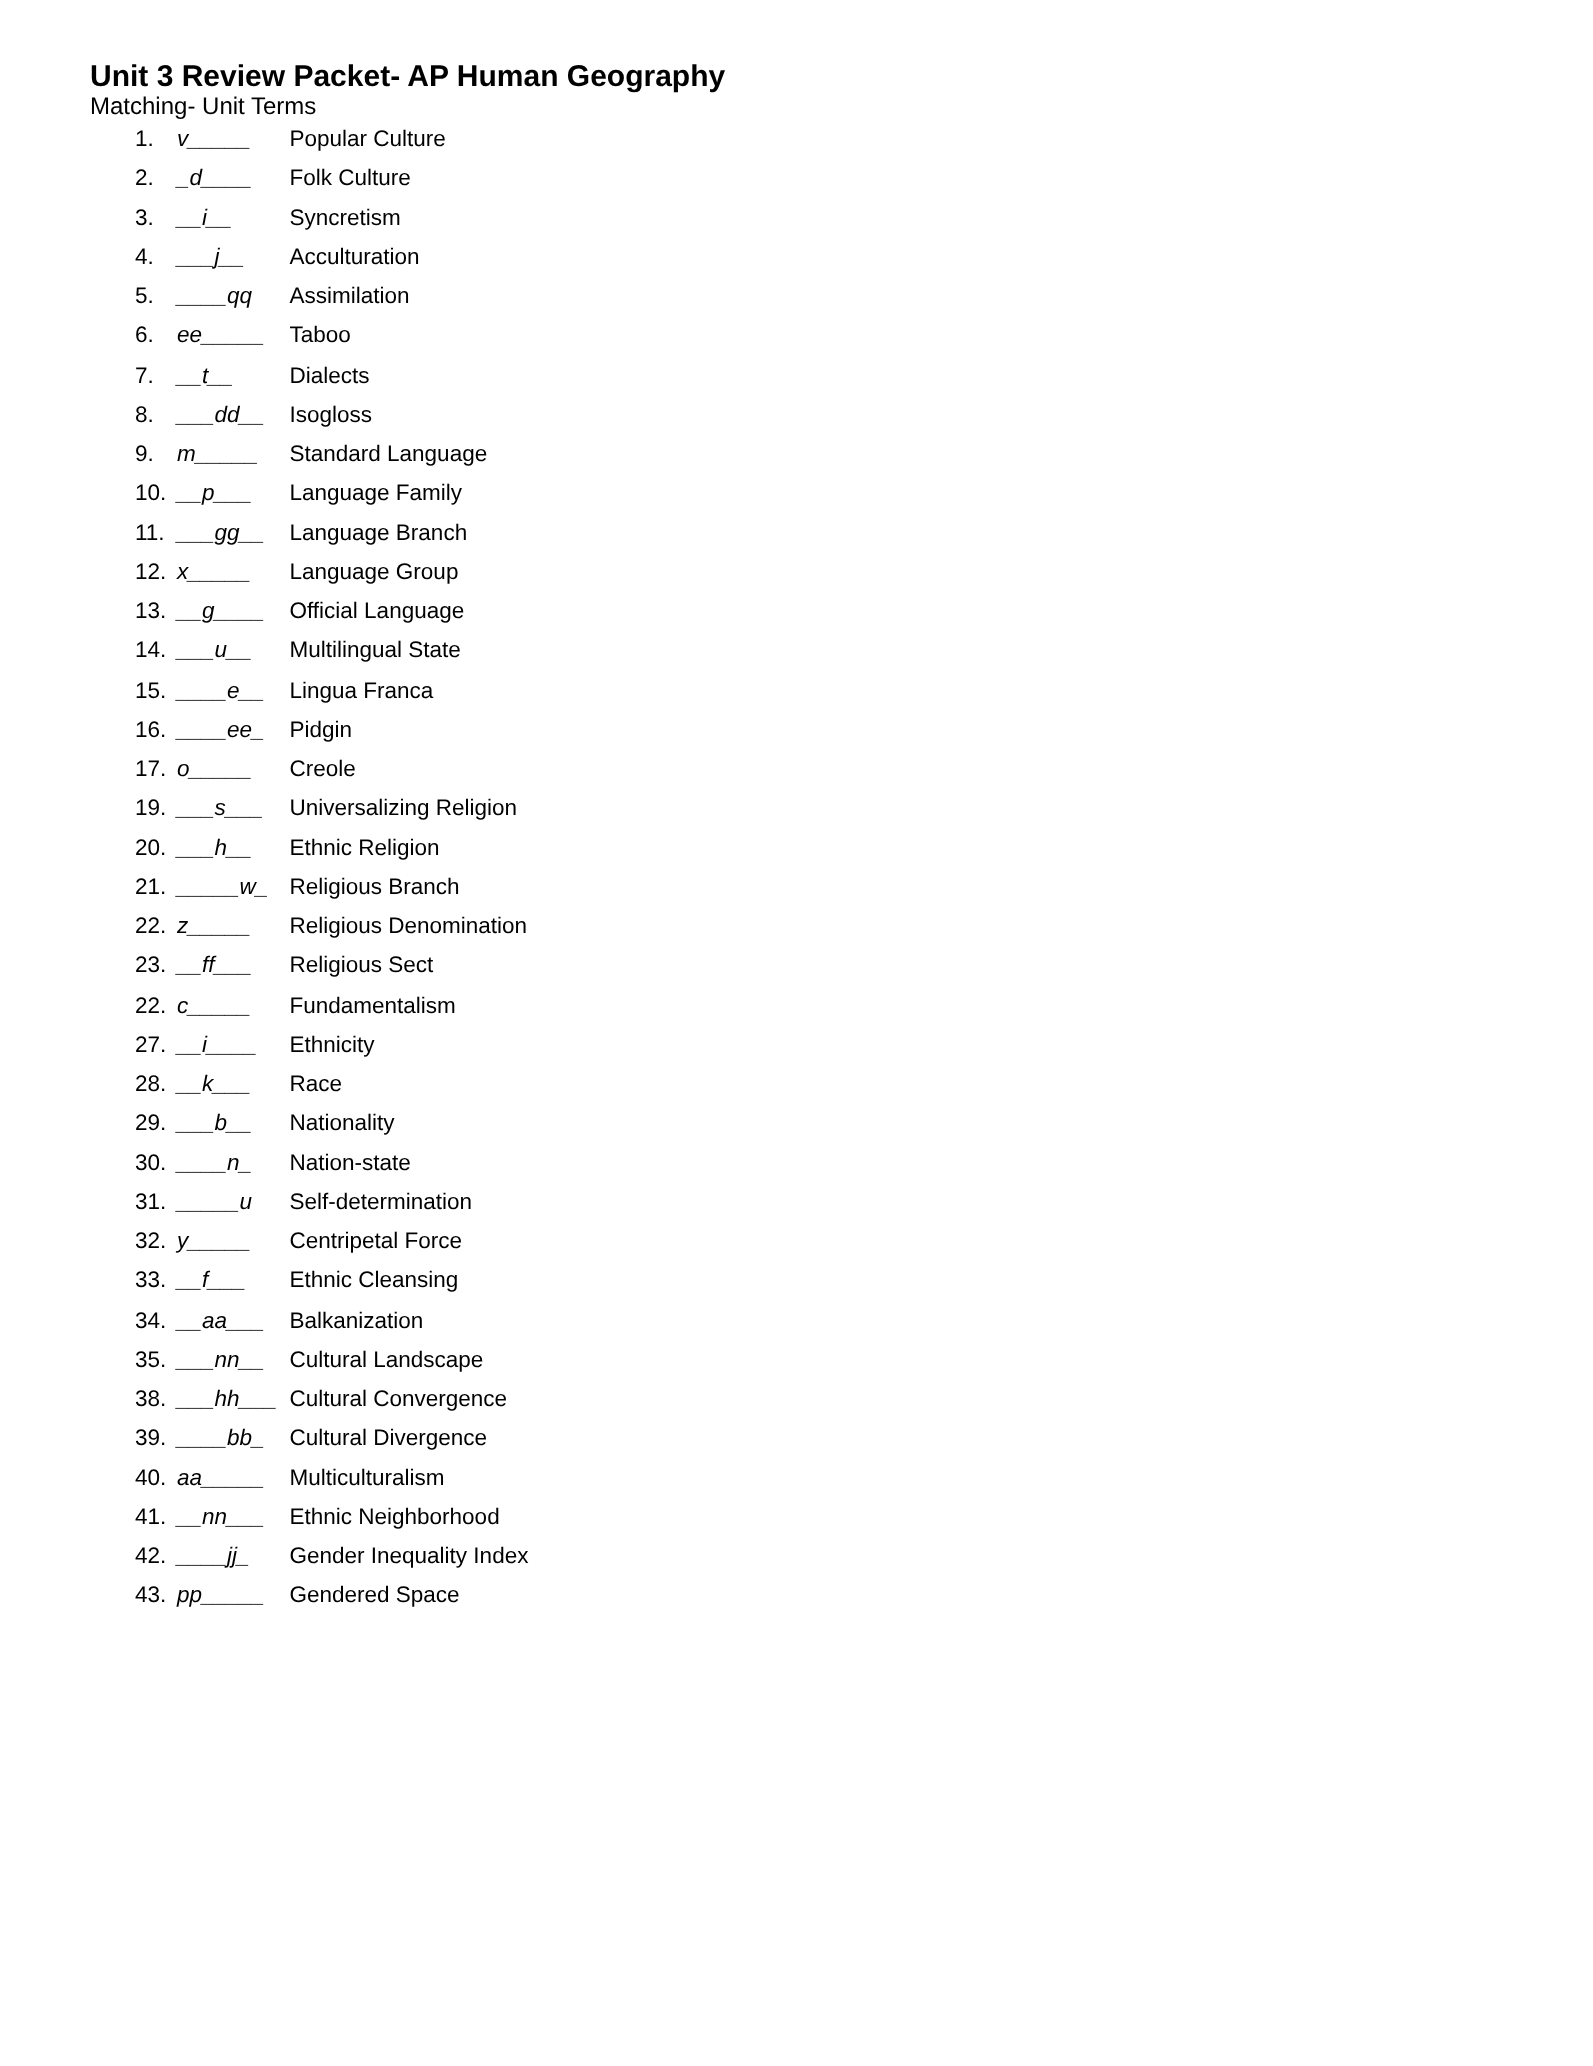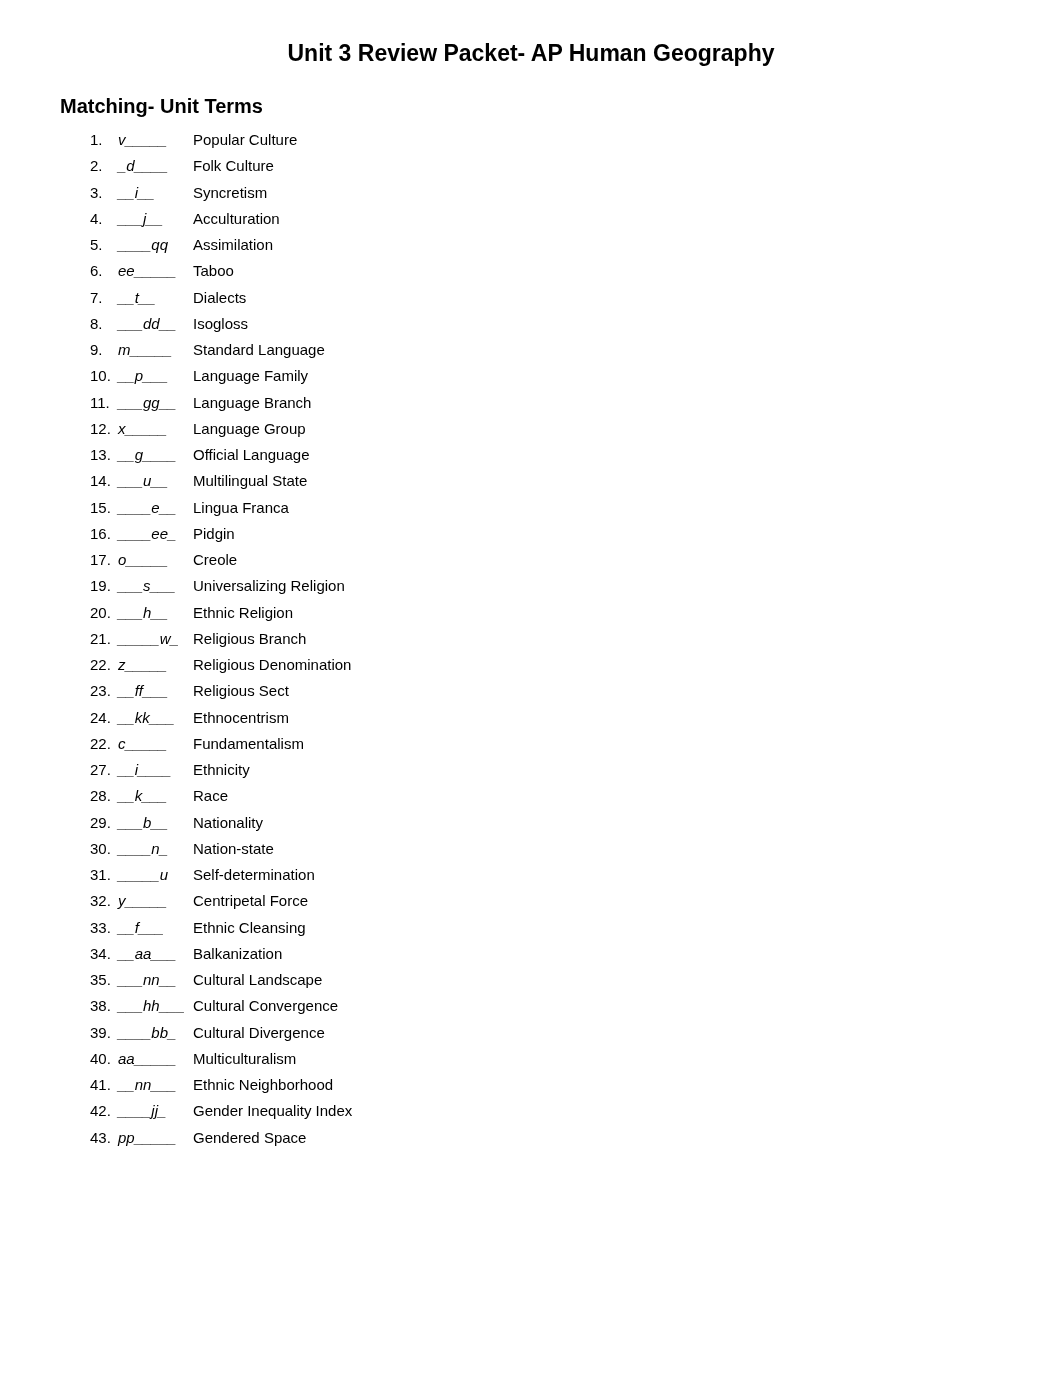--- a/index.html
+++ b/index.html
@@ -12,30 +12,27 @@
       background: #ffffff;
       font-family: Arial, sans-serif;
       font-size: 15px;
       color: #000000;
       padding: 40px 60px;
       max-width: 1062px;
       min-height: 1377px;
     }
 
     .page-title {
-      text-align: center;
-      font-size: 23px;
+      font-size: 20px;
       font-weight: bold;
-      margin-bottom: 28px;
     }
 
     .section-title {
-      font-weight: bold;
-      font-size: 20px;
-      margin-bottom: 10px;
+      font-weight: normal;
+      font-size: 16px;
     }
 
     .matching-list {
       list-style: none;
       padding-left: 30px;
     }
 
     .matching-list li {
       margin-bottom: 3px;
       line-height: 1.55;
@@ -172,25 +169,20 @@
       <span class="item-number">22.</span>
       <span class="item-answer">z_____</span>
       <span class="item-term">Religious Denomination</span>
     </li>
     <li>
       <span class="item-number">23.</span>
       <span class="item-answer">__ff___</span>
       <span class="item-term">Religious Sect</span>
     </li>
     <li>
-      <span class="item-number">24.</span>
-      <span class="item-answer">__kk___</span>
-      <span class="item-term">Ethnocentrism</span>
-    </li>
-    <li>
       <span class="item-number">22.</span>
       <span class="item-answer">c_____</span>
       <span class="item-term">Fundamentalism</span>
     </li>
     <li>
       <span class="item-number">27.</span>
       <span class="item-answer">__i____</span>
       <span class="item-term">Ethnicity</span>
     </li>
     <li>

